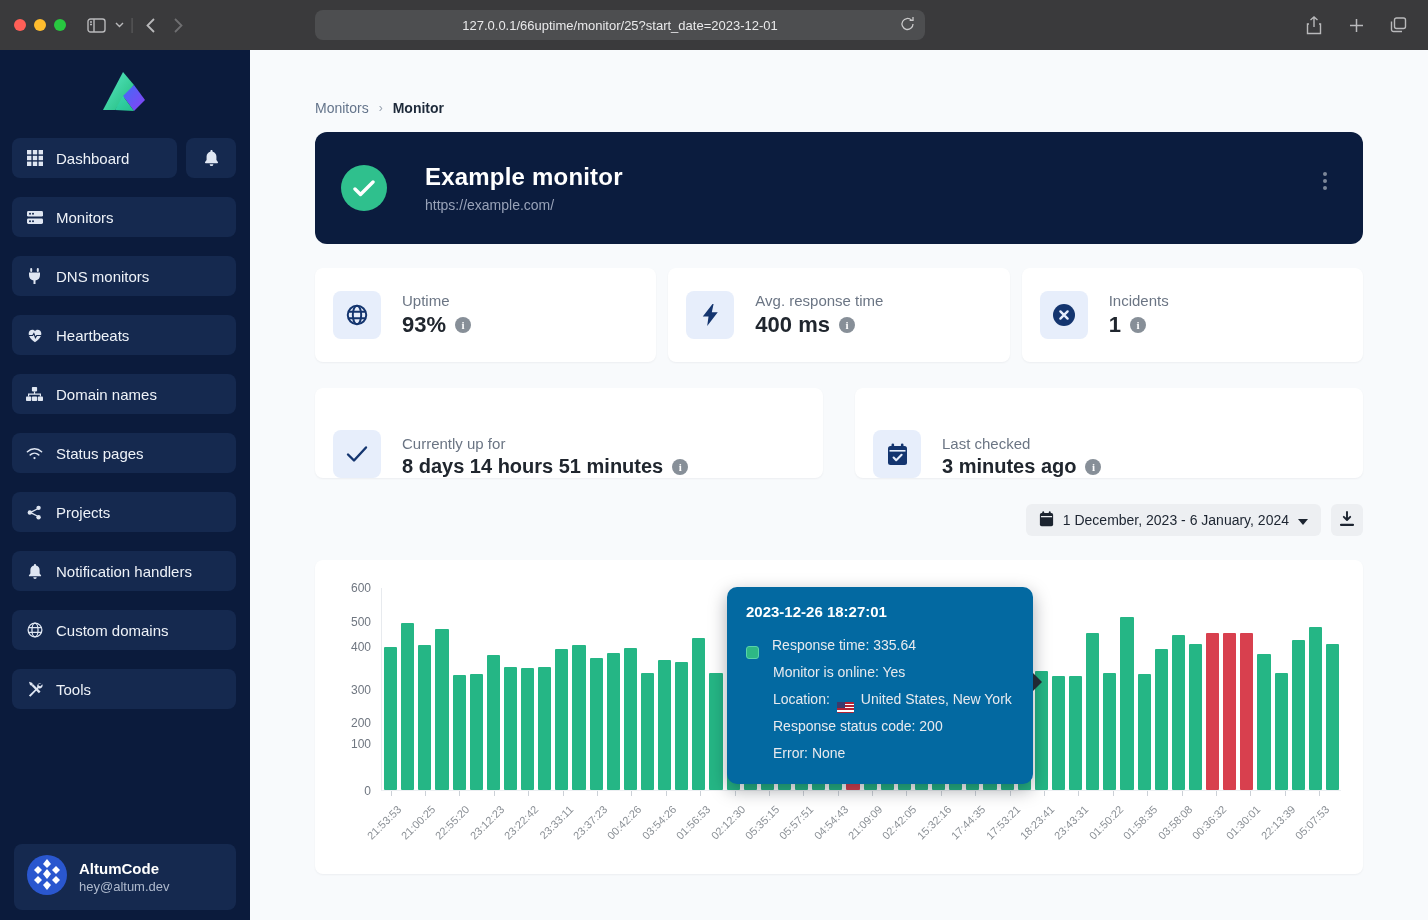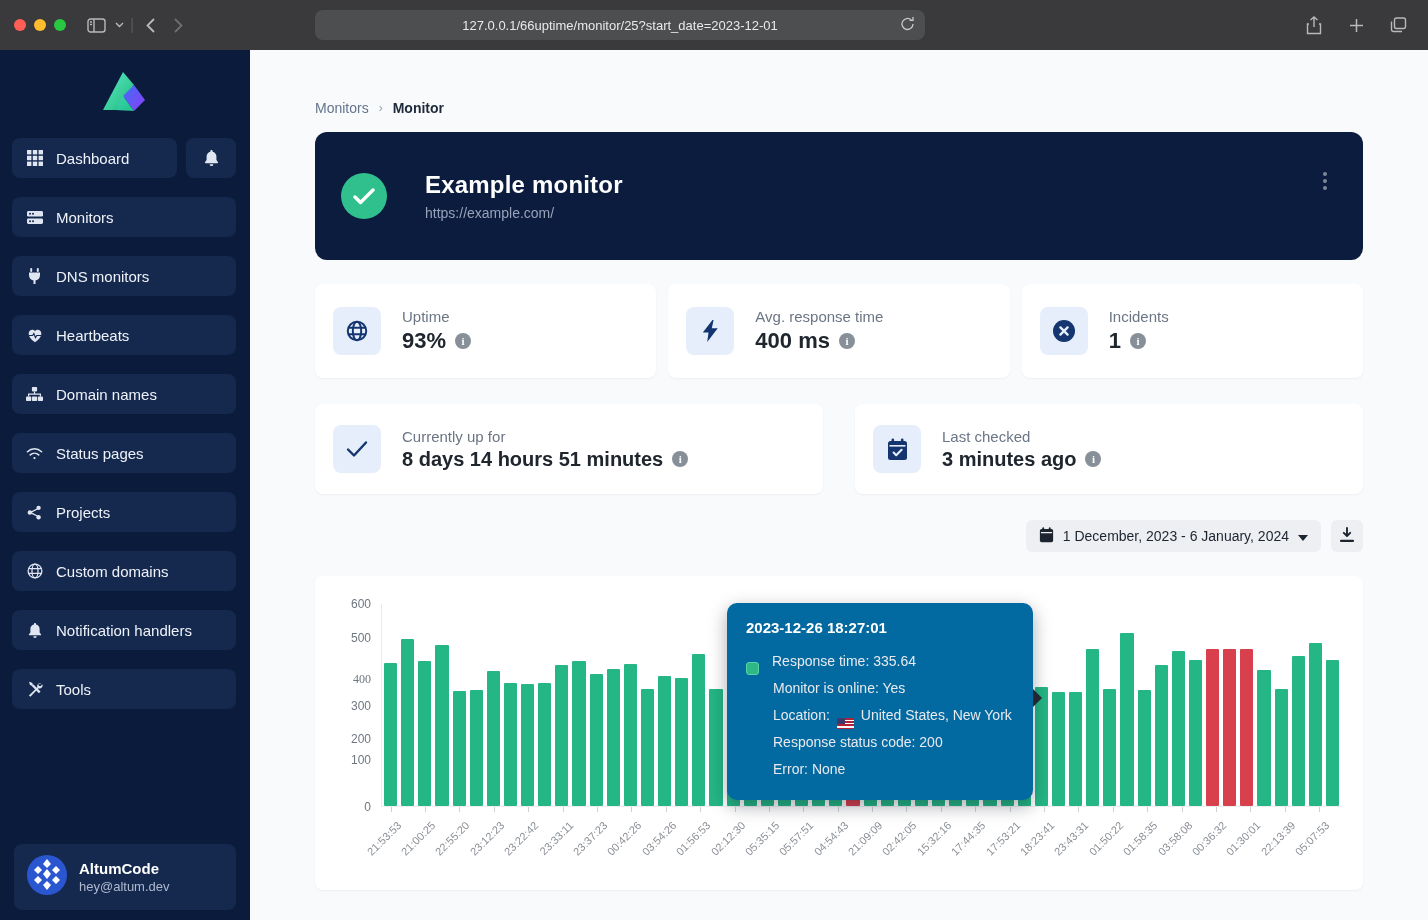--- a/index.html
+++ b/index.html
@@ -35,31 +35,31 @@
   .account { position:absolute; left:14px; right:14px; bottom:10px; height:66px; background:#15294f; border-radius:8px; display:flex; align-items:center; gap:12px; padding:0 13px; cursor:pointer; }
   .account .name { color:#fff; font-size:15px; font-weight:700; }
   .account .email { color:#aeb9cd; font-size:13px; margin-top:2px; }
 
   
   .breadcrumb { display:flex; align-items:center; gap:10px; font-size:14px; margin-bottom:16px; }
   .breadcrumb .parent { color:#64748b; cursor:pointer; }
   .breadcrumb .sep { color:#9aa4b2; font-size:12px; }
   .breadcrumb .current { color:#1e2a3a; font-weight:700; }
 
-  .monitor-card { background:#0b1c3e; border-radius:12px; height:128px; display:flex; align-items:center; padding:0 26px; position:relative; margin-bottom:24px; }
+  .monitor-card { background:#0b1c3e; border-radius:12px; height:112px; display:flex; align-items:center; padding:0 26px; position:relative; margin-bottom:24px; }
   .status-circle { width:46px; height:46px; border-radius:50%; background:#2fc08d; display:flex; align-items:center; justify-content:center; margin-right:38px; }
   .monitor-title { color:#ffffff; font-size:24px; font-weight:700; letter-spacing:.2px; }
   .monitor-url { color:#98a2b8; font-size:14px; margin-top:6px; }
   .kebab { position:absolute; right:32px; top:36px; display:flex; flex-direction:column; gap:3px; cursor:pointer; padding:4px; }
   .kebab i { width:4px; height:4px; border-radius:50%; background:#7d8799; }
 
   .stats-row { display:grid; grid-template-columns:1fr 1fr 1fr; gap:12px; margin-bottom:26px; }
   .stats-row2 { display:grid; grid-template-columns:1fr 1fr; gap:32px; margin-bottom:26px; }
   .stat-card { background:#fff; border-radius:8px; height:94px; display:flex; align-items:center; padding:0 18px; box-shadow:0 1px 2px rgba(16,24,40,.05); }
-  .stats-row2 .stat-card { height:90px; }
+  .stats-row2 .stat-card { height:90px;align-items:flex-end; }
   .tile { width:48px; height:48px; border-radius:8px; background:#e7eefb; color:#14356f; display:flex; align-items:center; justify-content:center; margin-right:21px; flex:0 0 auto; }
   .stat-label { color:#6b7584; font-size:15px; }
   .stat-value-row { display:flex; align-items:center; gap:9px; margin-top:3px; }
   .stat-value { color:#20262e; font-size:22px; font-weight:700; }
   .stats-row2 .stat-value { font-size:20px; }
   .info-dot { width:16px; height:16px; border-radius:50%; background:#878f98; color:#fff; font-size:11px; font-weight:700; display:inline-flex; align-items:center; justify-content:center; font-family:"Liberation Serif", serif; cursor:pointer; }
 
   .toolbar { display:flex; justify-content:flex-end; gap:10px; margin-bottom:24px; }
   .date-btn { height:32px; background:#edeff2; border:none; border-radius:6px; display:flex; align-items:center; gap:9px; padding:0 13px; font-size:14px; color:#1c2430; font-family:inherit; cursor:pointer; }
   .icon-btn { width:32px; height:32px; background:#edeff2; border:none; border-radius:6px; display:flex; align-items:center; justify-content:center; color:#1c2430; cursor:pointer; }
@@ -271,36 +271,36 @@
               <circle cx="4.5" cy="12" r="3.5"></circle>
               <circle cx="18.5" cy="19.5" r="3.5"></circle>
               <path d="M6 10.5l10-5 1 1.8-10 5zM6 13.5l10 5 1-1.8-10-5z"></path>
             </svg>
         </span>
         <span>Projects</span>
       </div>
 
       <div class="nav-item full">
         <span class="ico">
+          <svg width="14" height="15" viewBox="0 0 24 26" fill="currentColor">
+              <path d="M12 0c-1 0-1.8.8-1.8 1.8v1C6.7 3.6 4 6.7 4 10.4v6L1.6 19.6c-.5.7 0 1.8.9 1.8h19c.9 0 1.4-1.1.9-1.8L20 16.4v-6c0-3.7-2.7-6.8-6.2-7.6v-1C13.8.8 13 0 12 0zm3 23h-6a3 3 0 0 0 6 0z"></path>
+            </svg>
+        </span>
+        <span>Notification handlers</span>
+      </div>
+
+      <div class="nav-item full">
+        <span class="ico">
           <svg width="16" height="16" viewBox="0 0 20 20" fill="none" stroke="currentColor" stroke-width="1.6">
               <circle cx="10" cy="10" r="8.6"></circle>
               <ellipse cx="10" cy="10" rx="3.8" ry="8.6"></ellipse>
               <path d="M1.8 7h16.4M1.8 13h16.4"></path>
             </svg>
         </span>
         <span>Custom domains</span>
-      </div>
-
-      <div class="nav-item full">
-        <span class="ico">
-          <svg width="14" height="15" viewBox="0 0 24 26" fill="currentColor">
-              <path d="M12 0c-1 0-1.8.8-1.8 1.8v1C6.7 3.6 4 6.7 4 10.4v6L1.6 19.6c-.5.7 0 1.8.9 1.8h19c.9 0 1.4-1.1.9-1.8L20 16.4v-6c0-3.7-2.7-6.8-6.2-7.6v-1C13.8.8 13 0 12 0zm3 23h-6a3 3 0 0 0 6 0z"></path>
-            </svg>
-        </span>
-        <span>Notification handlers</span>
       </div>
 
       <div class="nav-item full">
         <span class="ico">
           <svg width="16" height="16" viewBox="0 0 24 24" fill="currentColor">
               <path d="M3 1l4.5 1.5L9 5 6.8 7.2 4.5 6 3 1z"></path>
               <path d="M6.8 7.2l11 11 2.5-2.5-11-11z"></path>
               <path d="M21.5 3.5a4.5 4.5 0 0 0-6 5.7L2.8 21.9l2.3 1.6L17.3 11a4.5 4.5 0 0 0 5.7-6l-2.8 2.8-2.5-.7-.7-2.5z"></path>
             </svg>
         </span>
@@ -464,21 +464,21 @@
         </button>
       </div>
 
       <section class="chart-card">
         <div class="chart">
           <div class="y-axis">
               <span style="bottom: 0px;">0</span>
               <span style="bottom: 47px;">100</span>
               <span style="bottom: 67.6667px;">200</span>
               <span style="bottom: 101.5px;">300</span>
-              <span style="bottom: 128px; font-family: Liberation Serif, serif;">400</span>
+              <span style="bottom: 144px;">400</span>
               <span style="bottom: 169.167px;">500</span>
               <span style="bottom: 203px;">600</span>
             </div>
           <div class="plot">
               <div class="bar" style="height: 142.777px;"></div>
               <div class="bar" style="height: 167.137px;"></div>
               <div class="bar" style="height: 144.807px;"></div>
               <div class="bar" style="height: 161.385px;"></div>
               <div class="bar" style="height: 115.033px;"></div>
               <div class="bar" style="height: 116.048px;"></div>

